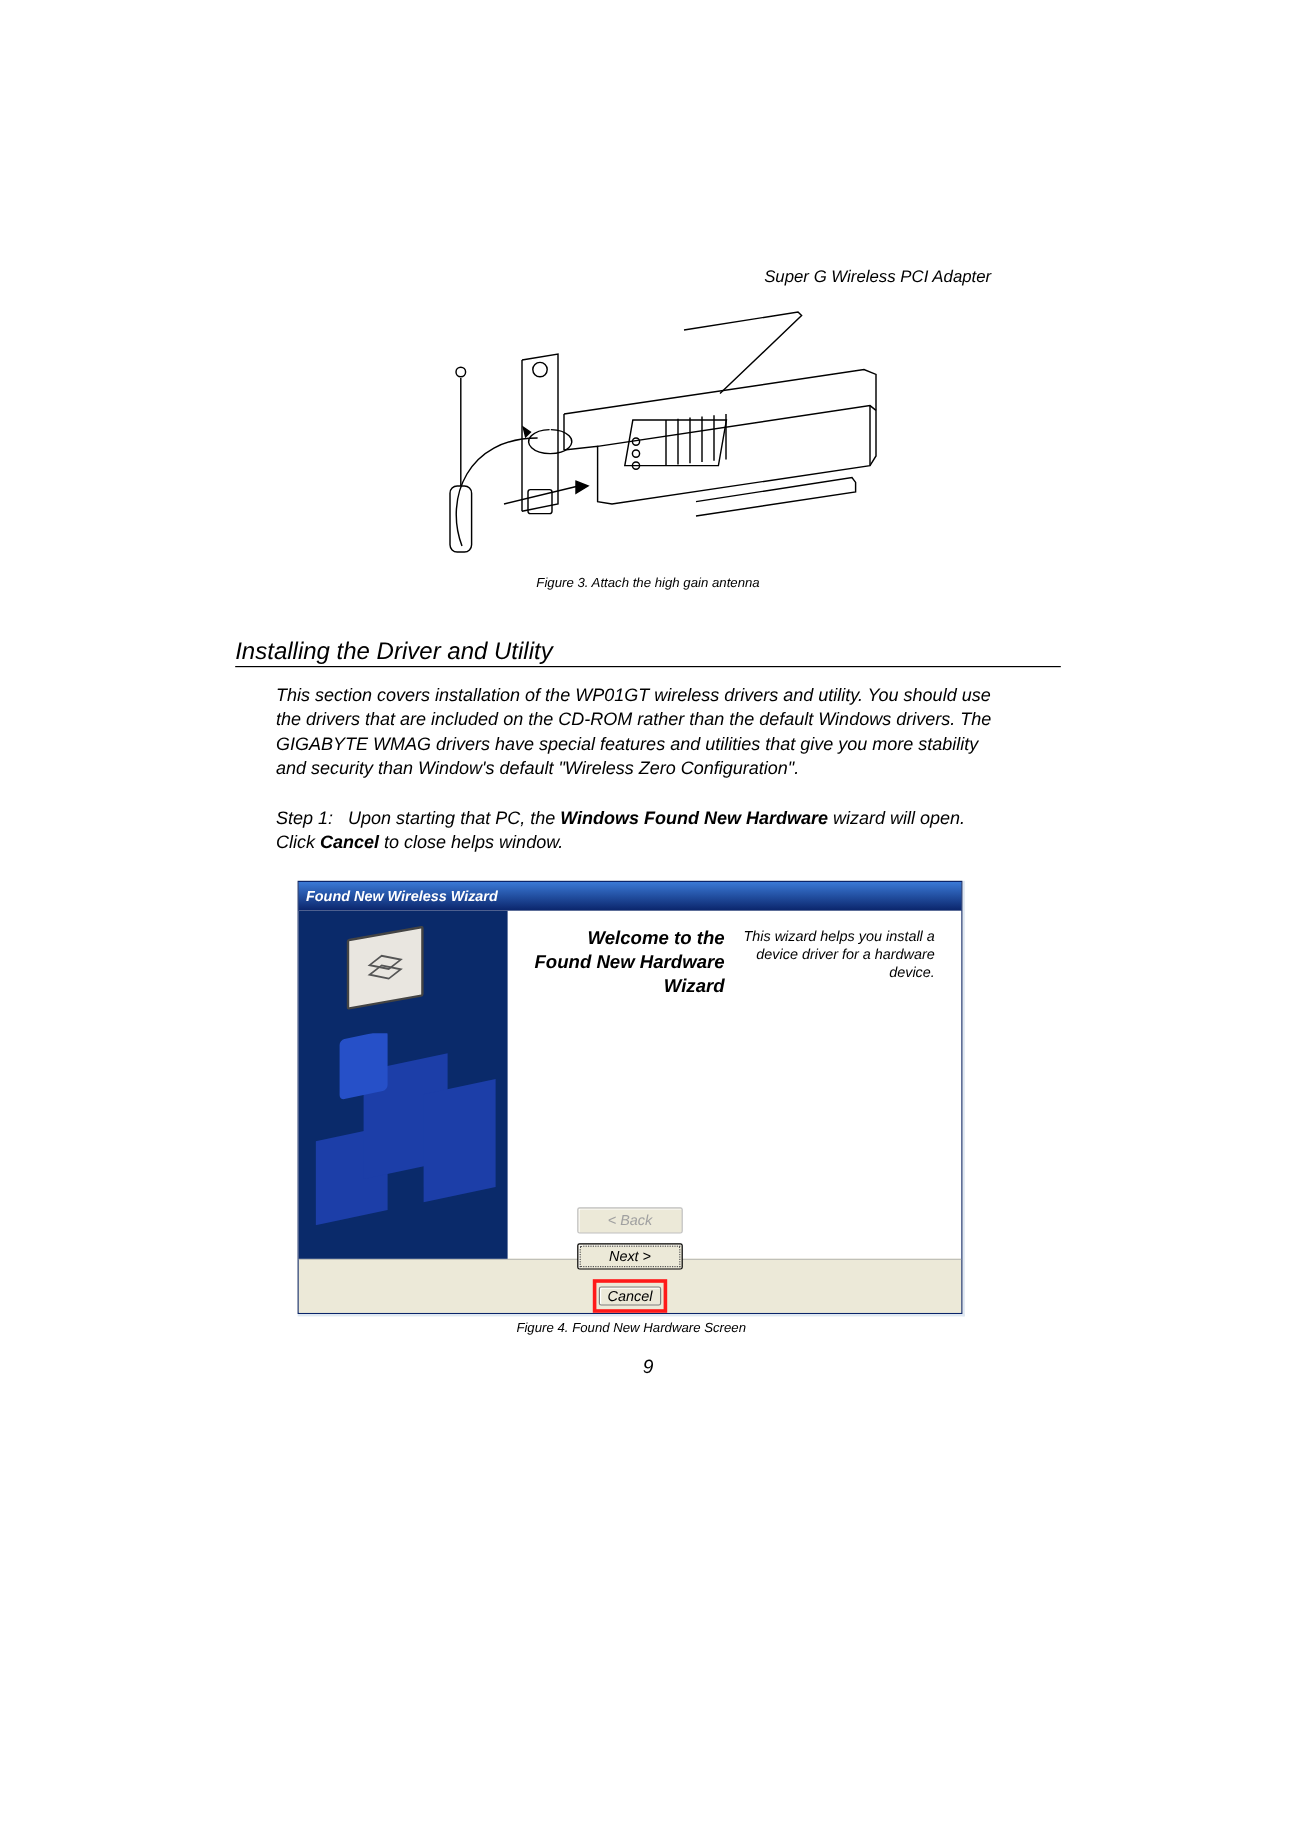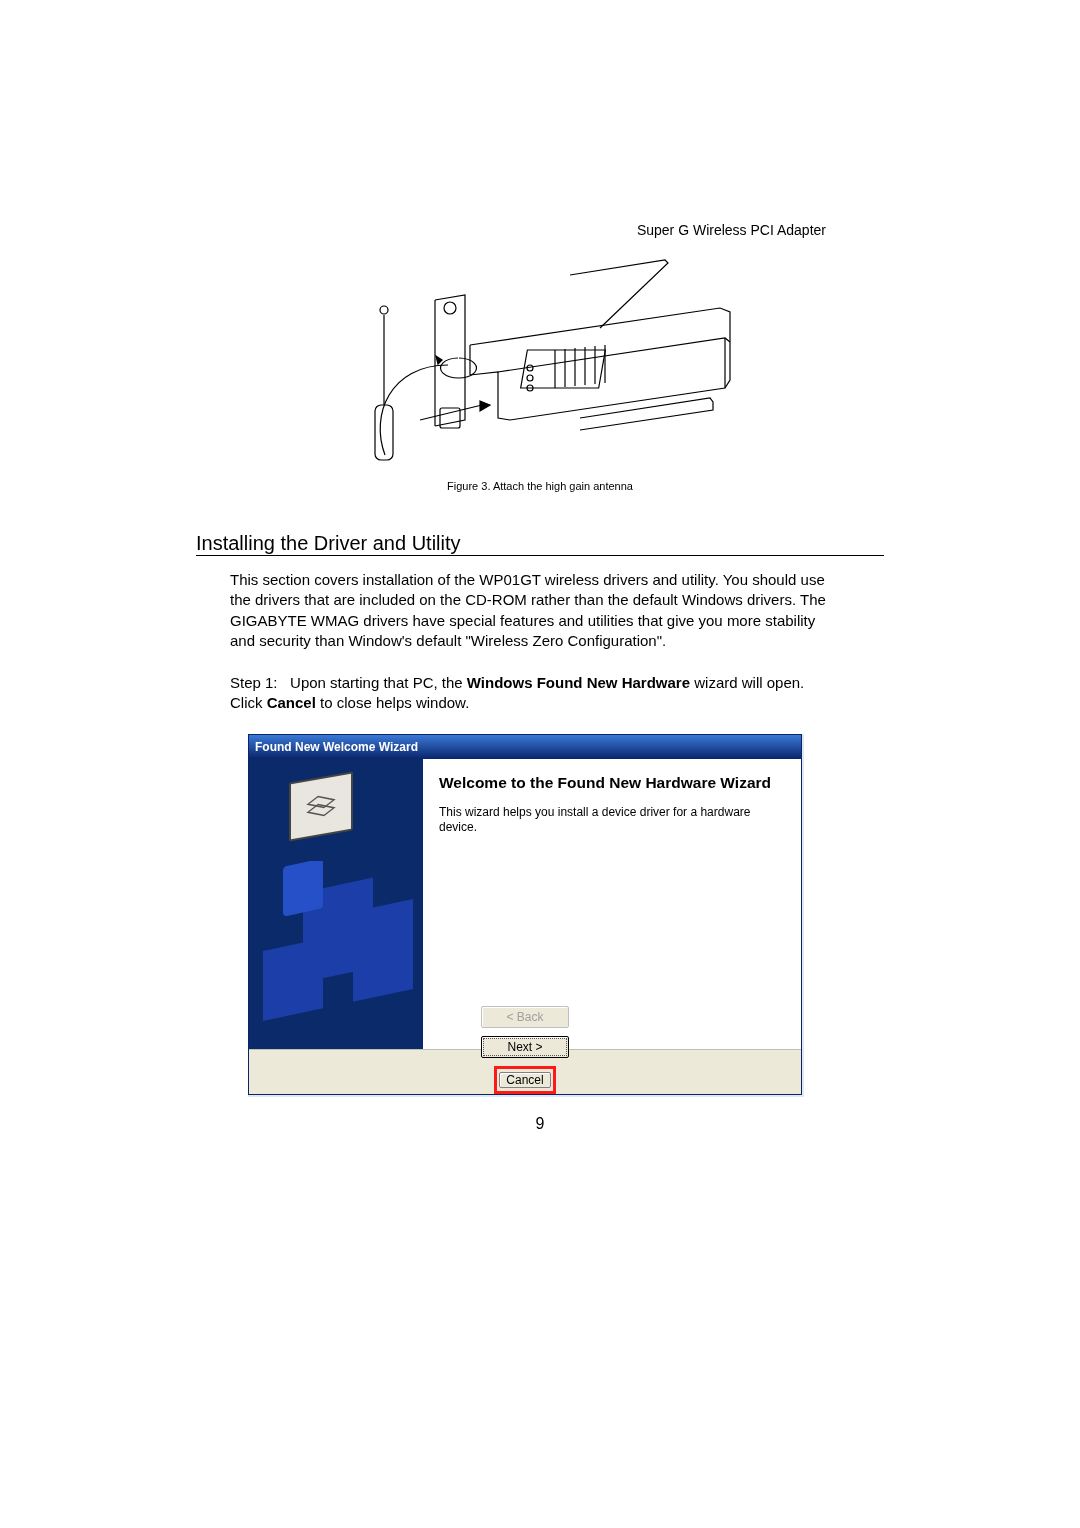--- a/index.html
+++ b/index.html
@@ -7,20 +7,21 @@
     background: #fff;
     font-family: Arial, Helvetica, sans-serif;
     color: #000;
   }
   .page {
     width: 1080px;
     height: 1196px;
     position: relative;
     box-sizing: border-box;
     padding: 220px 196px 0 196px;
+    font-style: italic;
   }
   .header-right {
     position: absolute;
     top: 222px;
     right: 254px;
     font-size: 14px;
   }
   .antenna-figure {
     margin: 30px auto 10px;
     width: 420px;
@@ -94,21 +95,22 @@
     transform: skewY(-10deg);
     display:flex; align-items:center; justify-content:center;
   }
   .wizard-side .side-blue {
     position:absolute; left:14px; bottom:18px; width:155px; height:170px;
   }
   .wizard-main {
     flex:1;
     padding: 14px 22px 10px 16px;
     display:flex;
-    flex-direction:column;
+    flex-direction:row;
+    text-align:right;
   }
   .wizard-main .big {
     font-size: 15.5px; font-weight:bold; line-height:1.3; margin-bottom:12px;
   }
   .wizard-main .desc {
     font-size:12px; line-height:1.25;
   }
   .wizard-main .cont {
     margin-top:auto; font-size:12px; padding-bottom:6px;
   }
@@ -218,21 +220,21 @@
   <div class="step-text">
     <span>Step 1:</span>&nbsp;&nbsp;
     <span>Upon starting that PC, the </span><b>Windows Found New Hardware</b>
     <span> wizard will open. Click </span><b>Cancel</b><span> to close helps window.</span>
   </div>
 
   <div class="wizard-wrap">
     <div class="wizard-border">
       <div class="wizard">
         <div class="wizard-titlebar">
-          <span>Found New Welcome Wizard</span>
+          <span>Found New Wireless Wizard</span>
         </div>
         <div class="wizard-body">
           <div class="wizard-side">
             <div class="side-img">
               <svg width="34" height="30" viewBox="0 0 34 30">
                 <g stroke="#555" stroke-width="1.5" fill="none">
                   <path d="M4 10 L14 4 L30 10 L20 16 Z"></path>
                   <path d="M4 18 L14 12 L30 18 L20 24 Z"></path>
                 </g>
               </svg>
@@ -253,16 +255,17 @@
         </div>
         <div class="wizard-buttons">
           <span class="btn disabled">&lt; Back</span>
           <span class="btn default">Next &gt;</span>
           <span class="cancel-highlight">
             <span class="btn">Cancel</span>
           </span>
         </div>
       </div>
     </div>
+    <div class="caption2">Figure 4. Found New Hardware Screen</div>
   </div>
 
   <div class="page-num">9</div>
 </div>
 
 </body></html>

